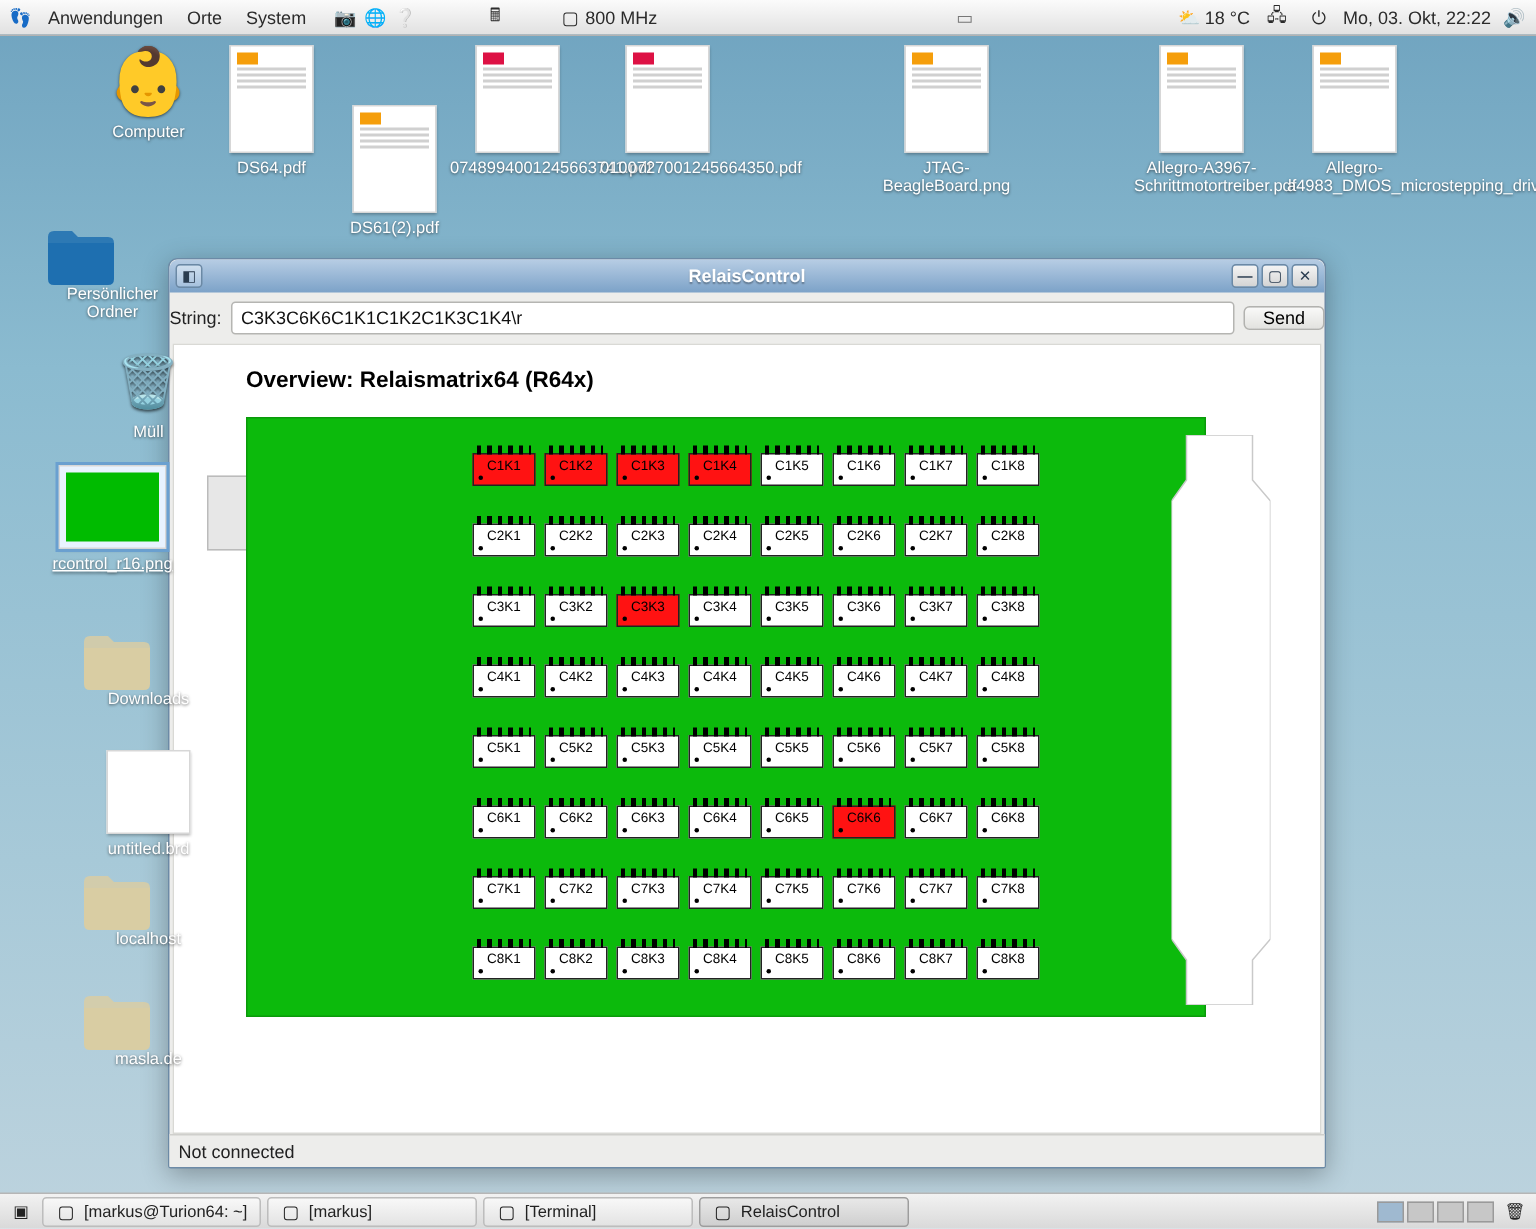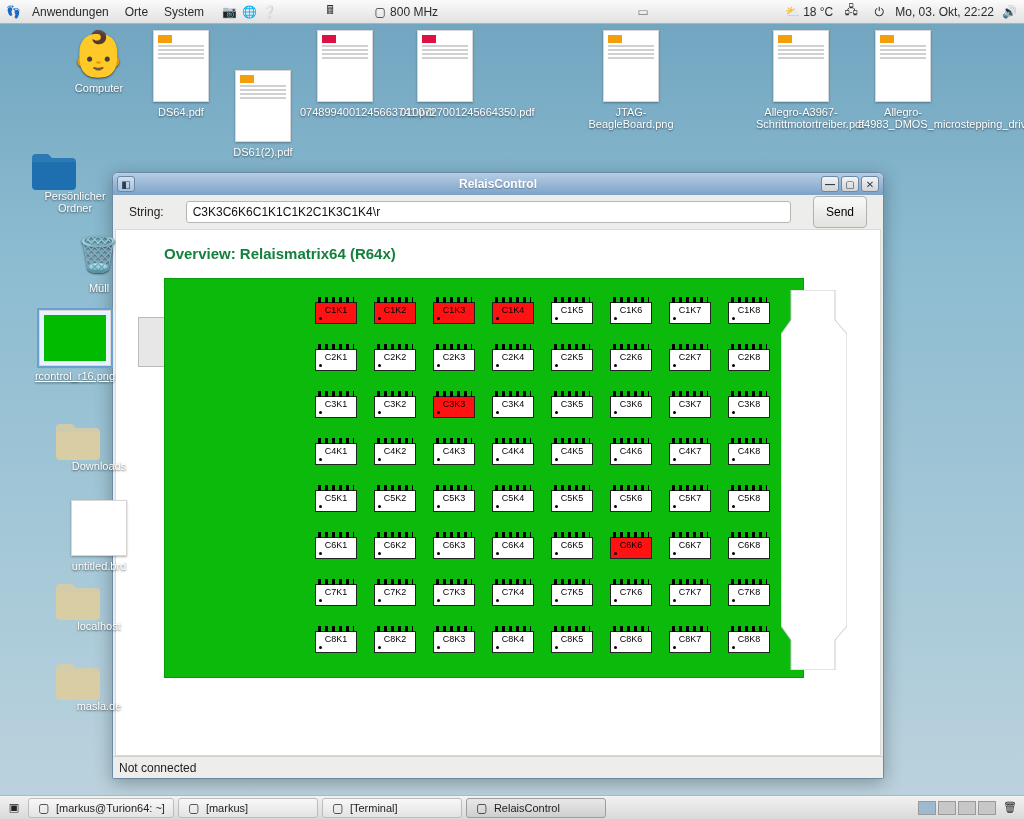--- a/index.html
+++ b/index.html
@@ -28,34 +28,34 @@
   .titlebar { height:22px; background:linear-gradient(#b7cde4,#7ca2c8); border-radius:6px 6px 0 0; display:flex; align-items:center; color:#fff; font-size:12px; font-weight:bold; padding:0 4px; position:relative; }
   .titlebar .tb-title { position:absolute; left:0; right:0; text-align:center; pointer-events:none; text-shadow:0 1px 1px rgba(0,0,0,.3);}
   .tb-left, .tb-right { display:flex; gap:2px; z-index:1;}
   .tb-btn { width:18px; height:16px; background:linear-gradient(#f4f4f4,#d4d4d4); border:1px solid #6b89a5; border-radius:3px; display:flex; align-items:center; justify-content:center; font-size:10px; color:#2b3d50; cursor:default;}
   .tb-btn.appic { background:linear-gradient(#d0e0ef,#a6c1dd); }
 
   .menubar { height:24px; background:#ededeb; border-bottom:1px solid #d6d6d3; display:flex; align-items:center; font-size:12px; padding:0 4px; color:#232323; }
   .menubar .mitem { padding:0 8px; cursor:default; }
   .menubar .mitem:first-child { padding-left:4px;}
 
-  .toolbar { height:34px; display:flex; align-items:center; gap:22px; padding:0 16px; }
+  .toolbar { height:34px; display:flex; align-items:center; gap:6px; padding:0 0; }
   .tlabel { font-size:12px; color:#222; }
   .tinput { flex:1; height:22px; border:1px solid #b5b5b2; background:#fff; border-radius:3px; font-size:12px; padding:0 6px; color:#111; }
-  .tbutton { height:32px; padding:0 12px; font-size:12px; background:linear-gradient(#f9f9f8,#e2e2df); border:1px solid #b2b2af; border-radius:4px; cursor:default;}
+  .tbutton { height:16px; padding:0 12px; font-size:12px; background:linear-gradient(#f9f9f8,#e2e2df); border:1px solid #b2b2af; border-radius:4px; cursor:default;}
 
   .client { flex:1; position:relative; background:#fff; margin:0 2px; border:1px solid #d9d9d5; overflow:hidden;}
-  .overview-title { position:absolute; left:48px; top:15px; font-size:15px; font-weight:bold; color:#15803d;text-align:center; }
+  .overview-title { position:absolute; left:48px; top:15px; font-size:15px; font-weight:bold; color:#000000;text-align:center; }
 
   .board-area { position:absolute; left:48px; top:48px; width:640px; height:400px; background:#0cba0c; border:1px solid #0a9a0a; }
   .left-card { position:absolute; left:22px; top:87px; width:55px; height:50px; background:#e7e7e7; border:1px solid #bbb; }
   .right-shape { position:absolute; left:665px; top:60px; width:66px; height:380px; }
   .right-shape svg { width:100%; height:100%; }
 
-  .relay-grid { position:absolute; left:150px; top:23px; display:grid; grid-template-columns:repeat(8,42px); grid-auto-rows:30px; gap:17px 17px;}
+  .relay-grid { position:absolute; left:150px; top:23px; display:grid; grid-template-columns:repeat(8,42px); grid-auto-rows:30px; gap:17px 6px;}
   .relay { position:relative; width:42px; height:22px; background:#fff; border:1px solid #222; display:flex; align-items:flex-start; justify-content:center; font-size:9px; padding-top:2px; color:#000;}
   .relay.on { background:#ff1212; }
   .relay::before { content:""; position:absolute; top:-6px; left:2px; right:2px; height:6px; background:
       repeating-linear-gradient(90deg,#000 0 3px, transparent 3px 7px); }
   .relay::after { content:""; position:absolute; left:3px; bottom:3px; width:3px; height:3px; background:#000; border-radius:50%; }
 
   .statusbar { height:22px; border-top:1px solid #cfcfcc; font-size:12px; padding:0 6px; display:flex; align-items:center; color:#222; background:#ededeb;}
 
   
   .taskbar { position:absolute; left:0; right:0; bottom:0; height:24px; background:linear-gradient(#f2f2f2,#d9d9d9); border-top:1px solid #b6b6b6; display:flex; align-items:center; font-size:11px; color:#222; padding:0 4px; gap:4px;}

